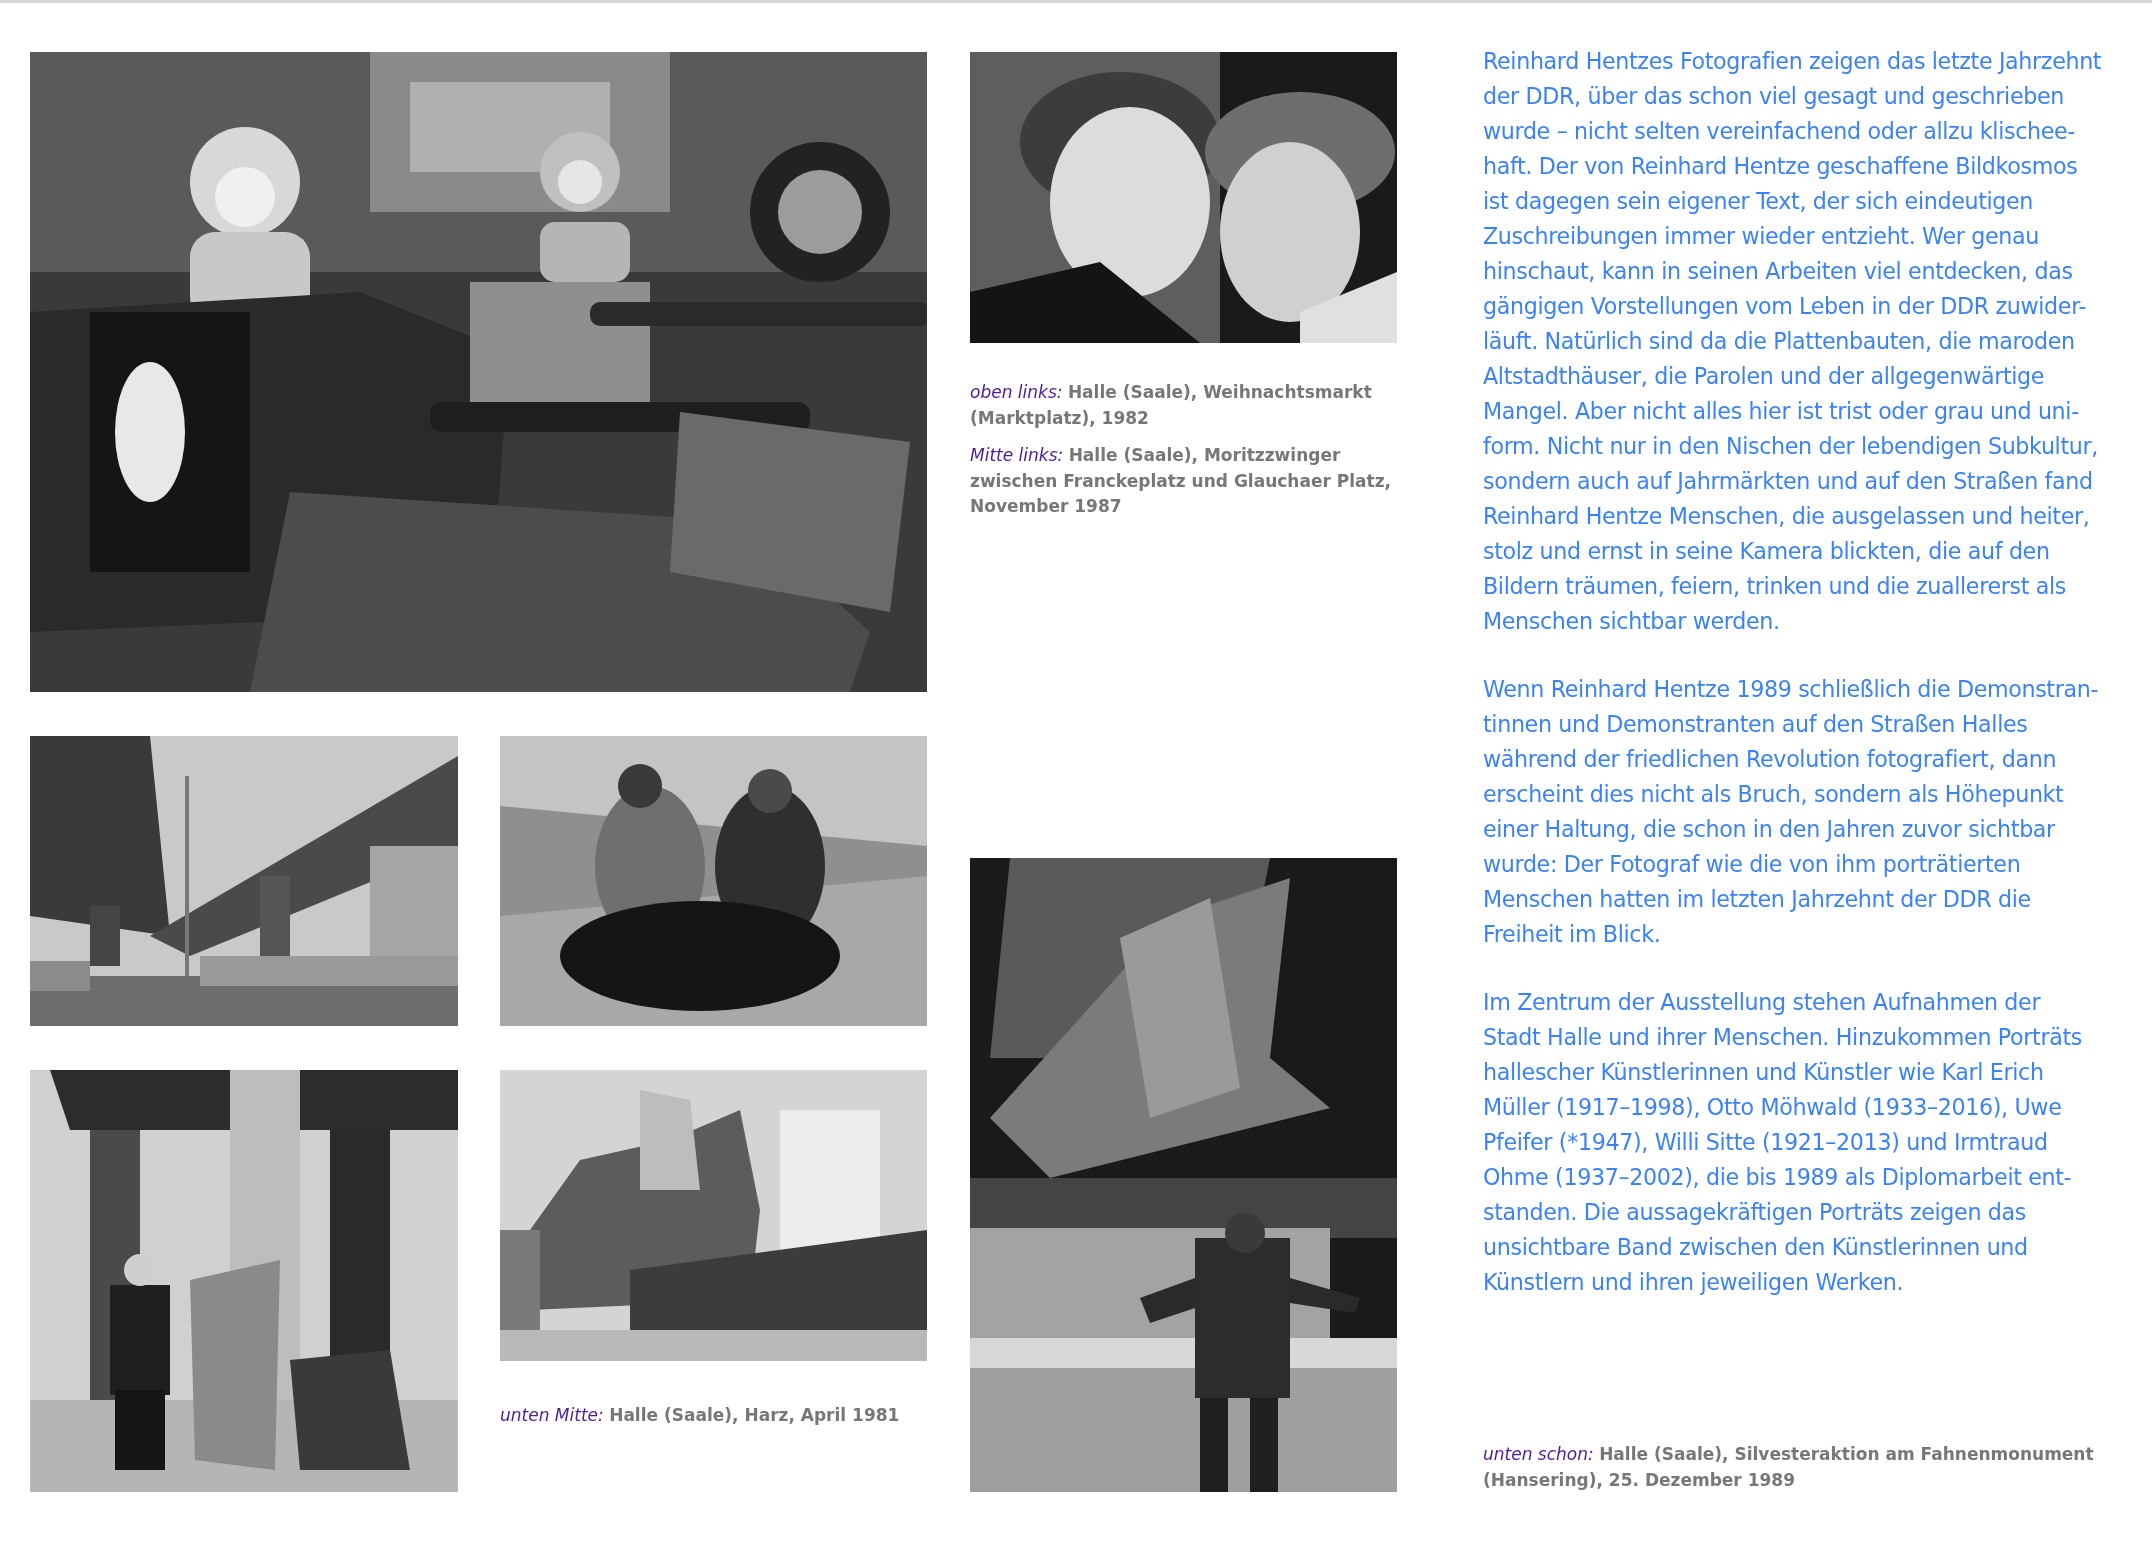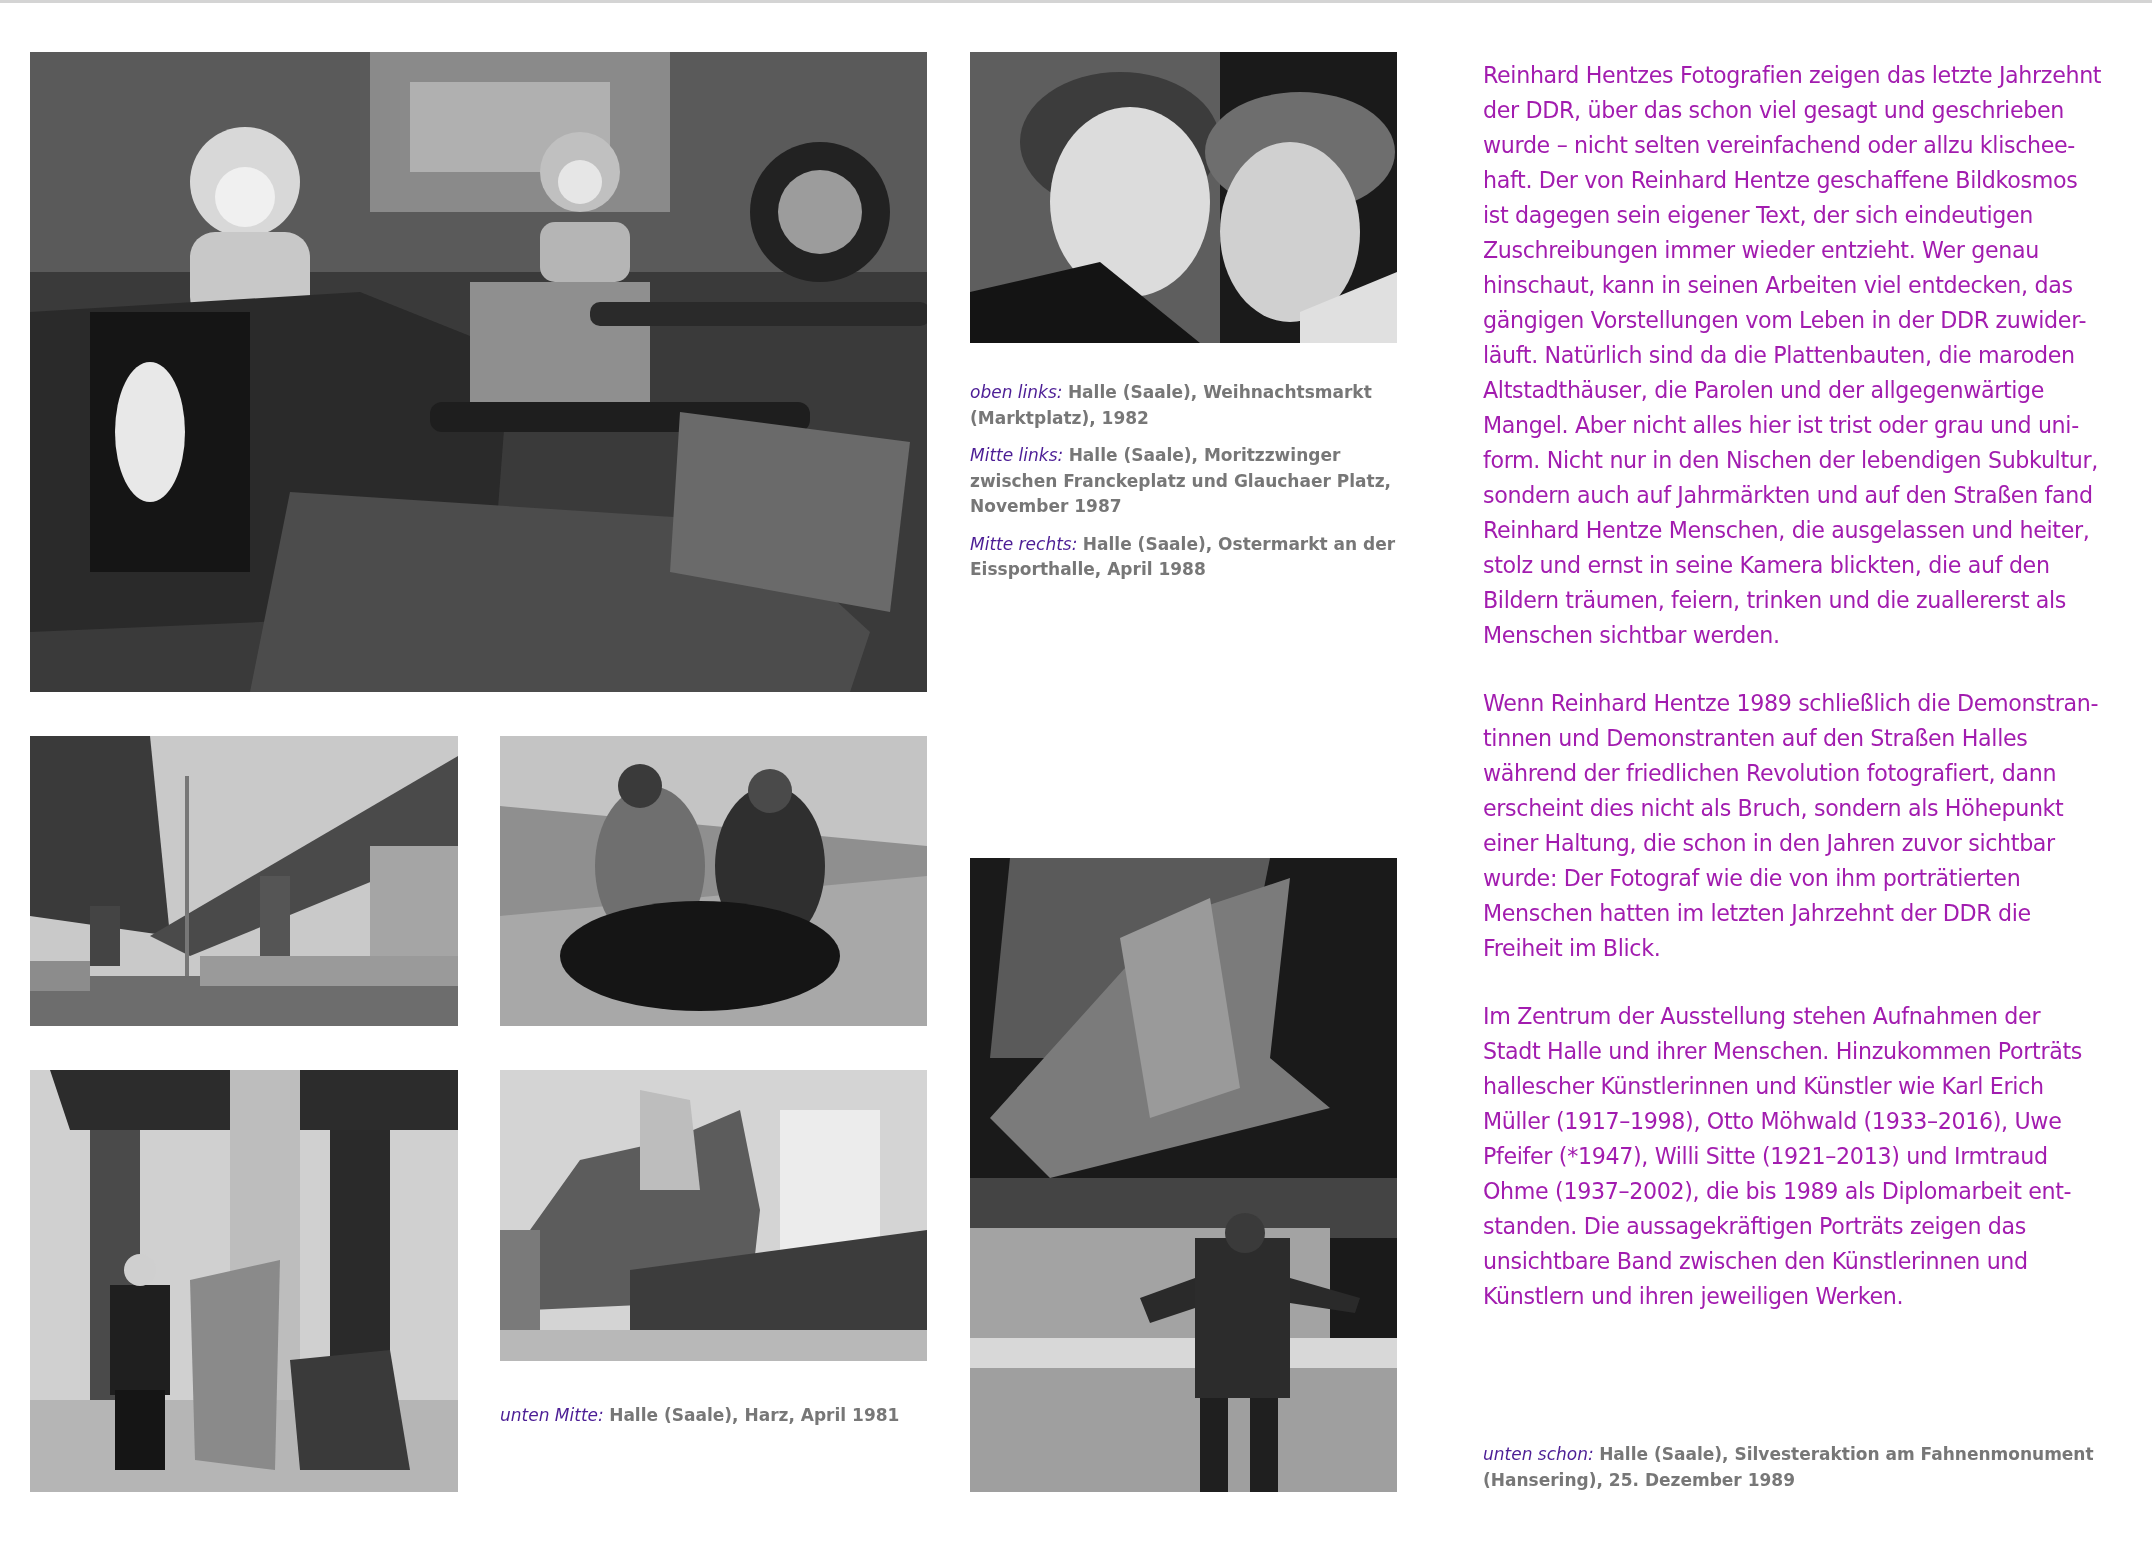--- a/index.html
+++ b/index.html
@@ -4,21 +4,21 @@
 <style>
   html, body { margin: 0; padding: 0; background: #ffffff; }
   body { width: 2152px; height: 1542px; position: relative; overflow: hidden; font-family: "DejaVu Sans", sans-serif; }
   .topline { position: absolute; left: 0; top: 0; width: 2152px; height: 3px; background: #d4d4d4; }
   .photo { position: absolute; overflow: hidden; background: #555; }
   .photo svg { display: block; width: 100%; height: 100%; }
   .caption-block { position: absolute; font-family: "DejaVu Sans", sans-serif; font-size: 17px; line-height: 25.5px; color: #7a7a7a; }
   .caption { margin: 0 0 12px 0; }
   .caption .pos { font-style: italic; font-weight: normal; color: #4c1d95; }
   .caption .desc { font-weight: bold; color: #777; }
-  .text-col { position: absolute; left: 1483px; top: 58px; width: 640px; font-family: "DejaVu Sans", sans-serif; font-size: 22.2px; line-height: 35px; color: #a21caf; letter-spacing: -0.35px; }
+  .text-col { position: absolute; left: 1483px; top: 44px; width: 640px; font-family: "DejaVu Sans", sans-serif; font-size: 22.2px; line-height: 35px; color: #3b82f6; letter-spacing: -0.35px; }
   .text-col p { margin: 0 0 33px 0; white-space: pre-line; }
 </style>
 </head>
 <body>
 
 <div class="topline"></div>
 
 <div class="photo" style="left:30px;top:52px;width:897px;height:640px;" title="Children in toy tank rides at the Christmas market">
   <svg viewBox="0 0 897 640" preserveAspectRatio="none">
     <rect width="897" height="640" fill="#3a3a3a"></rect>
@@ -53,21 +53,20 @@
     <ellipse cx="330" cy="100" rx="95" ry="60" fill="#6e6e6e"></ellipse>
     <ellipse cx="320" cy="180" rx="70" ry="90" fill="#d0d0d0"></ellipse>
     <polygon points="0,240 130,210 230,291 0,291" fill="#141414"></polygon>
     <polygon points="330,260 427,220 427,291 330,291" fill="#e0e0e0"></polygon>
   </svg>
 </div>
 
 <div class="caption-block" style="left:970px;top:380px;width:430px;">
   <p class="caption"><span class="pos">oben links:</span> <span class="desc">Halle (Saale), Weihnachtsmarkt (Marktplatz), 1982</span></p>
   <p class="caption"><span class="pos">Mitte links:</span> <span class="desc">Halle (Saale), Moritzzwinger zwischen Franckeplatz und Glauchaer Platz, November 1987</span></p>
-  <p class="caption"><span class="pos">Mitte rechts:</span> <span class="desc">Halle (Saale), Ostermarkt an der Eissporthalle, April 1988</span></p>
 </div>
 
 <div class="photo" style="left:30px;top:736px;width:428px;height:290px;" title="Elevated highway Moritzzwinger with parked cars in fog">
   <svg viewBox="0 0 428 290" preserveAspectRatio="none">
     <rect width="428" height="290" fill="#c9c9c9"></rect>
     <polygon points="0,0 120,0 140,200 0,180" fill="#3a3a3a"></polygon>
     <polygon points="120,200 428,20 428,110 160,220" fill="#4a4a4a"></polygon>
     <rect x="230" y="140" width="30" height="80" fill="#555"></rect>
     <rect x="60" y="170" width="30" height="60" fill="#444"></rect>
     <rect x="155" y="40" width="4" height="200" fill="#777"></rect>

